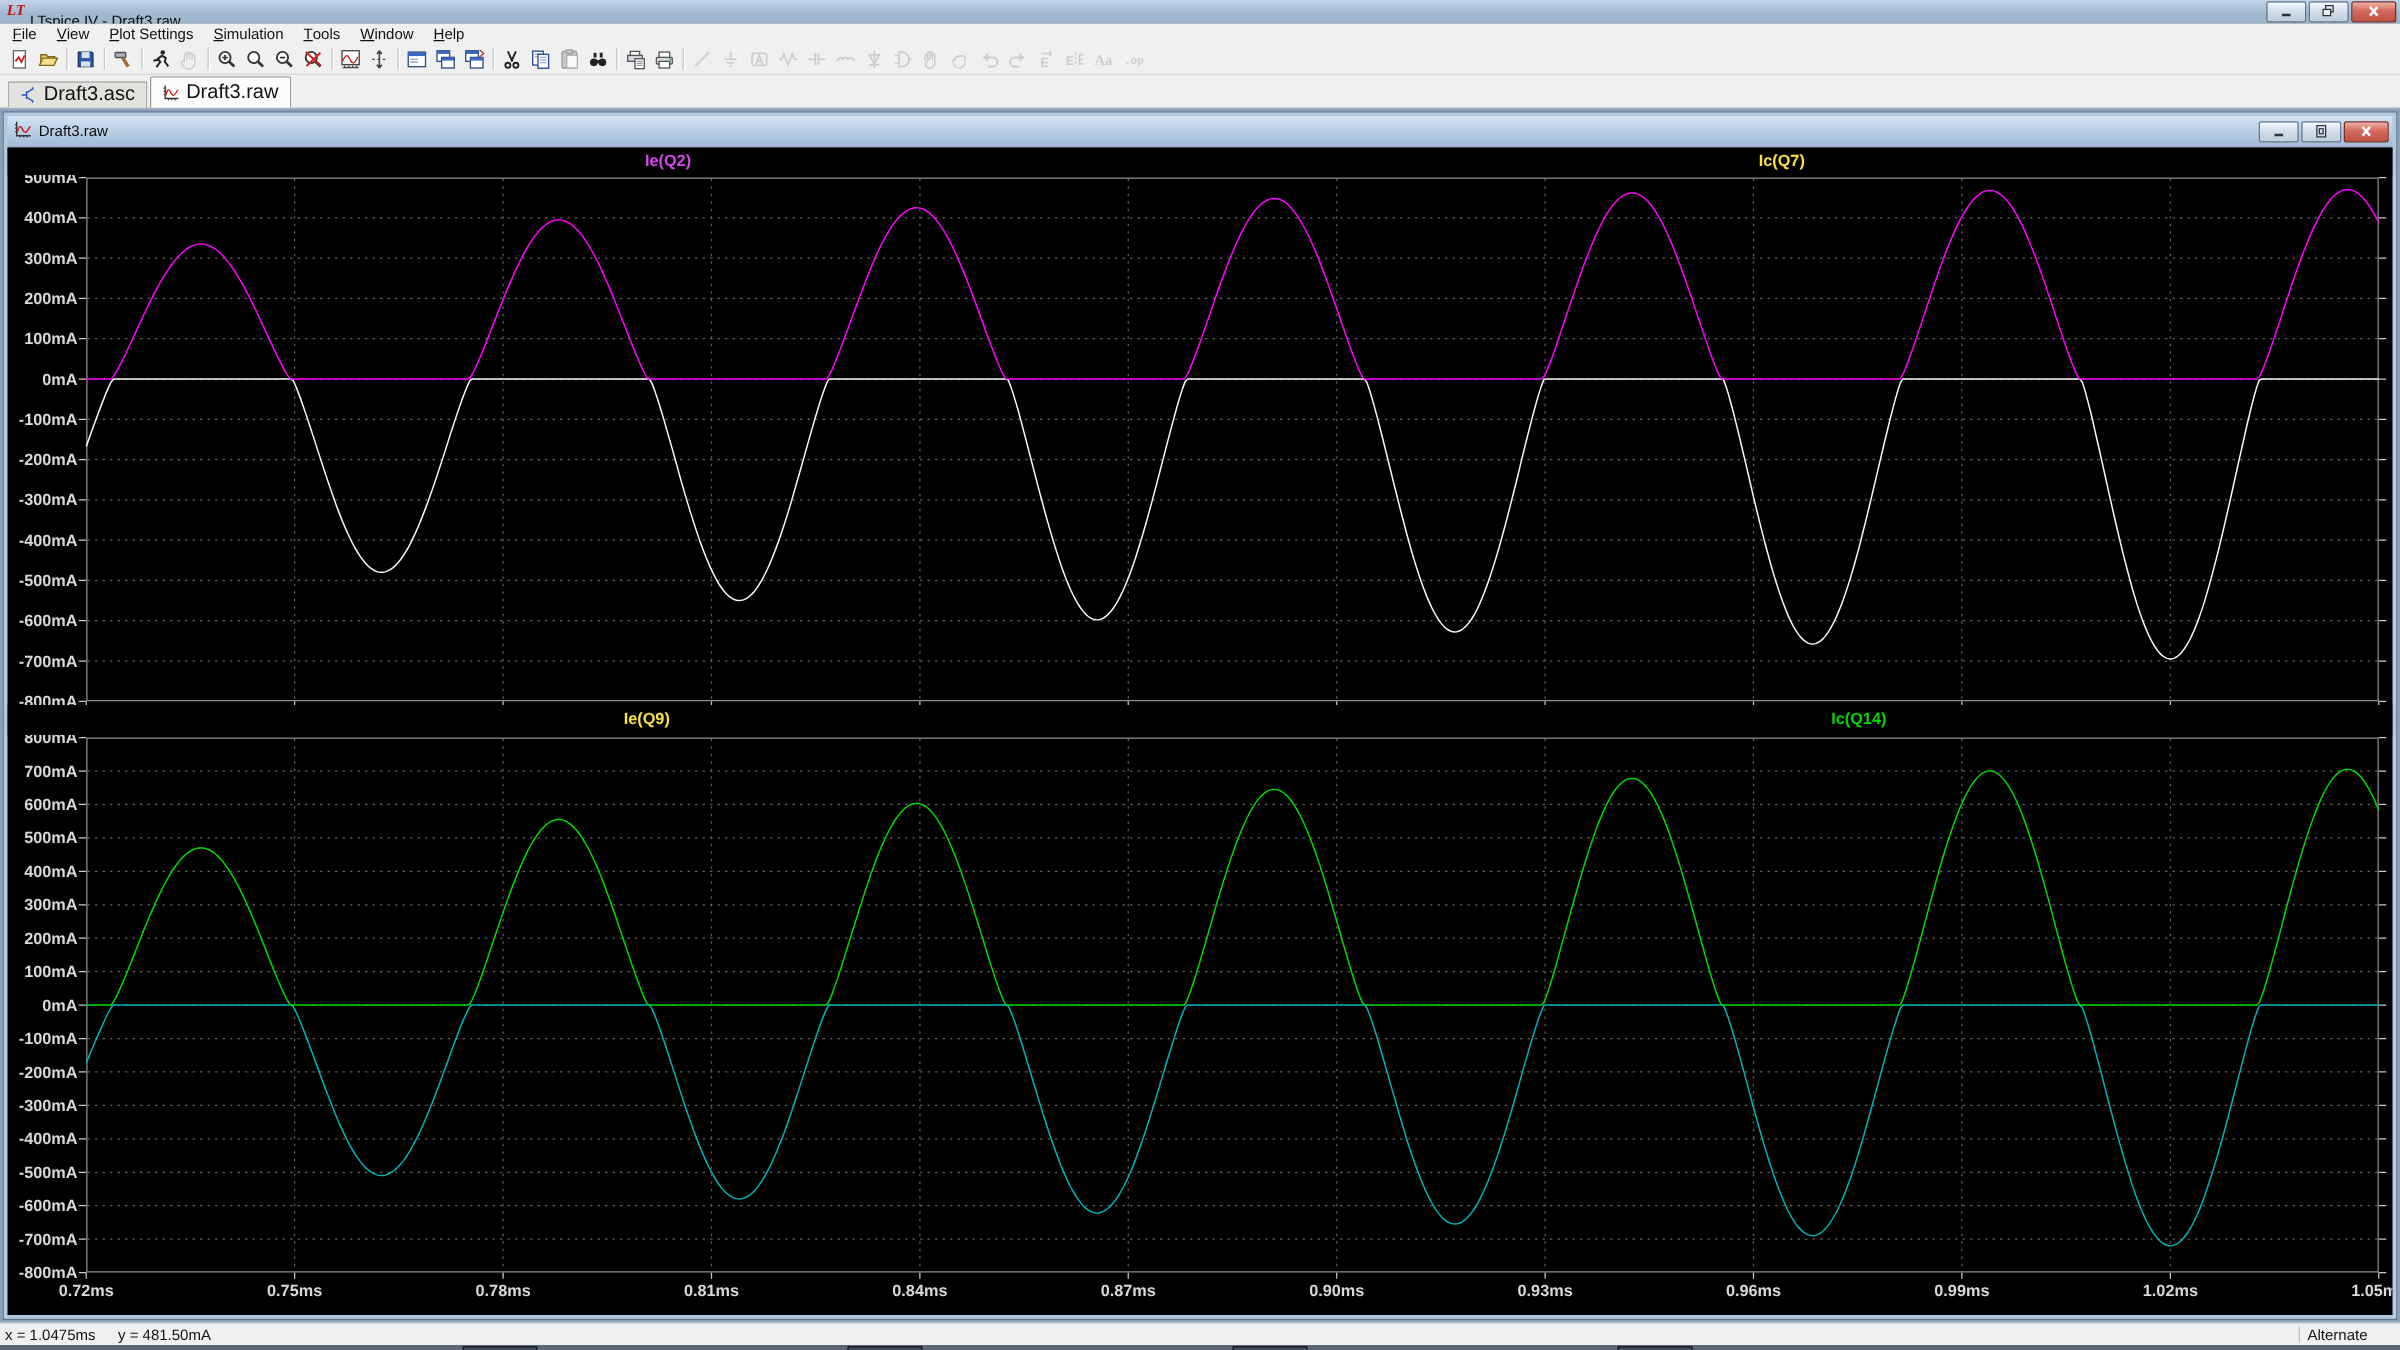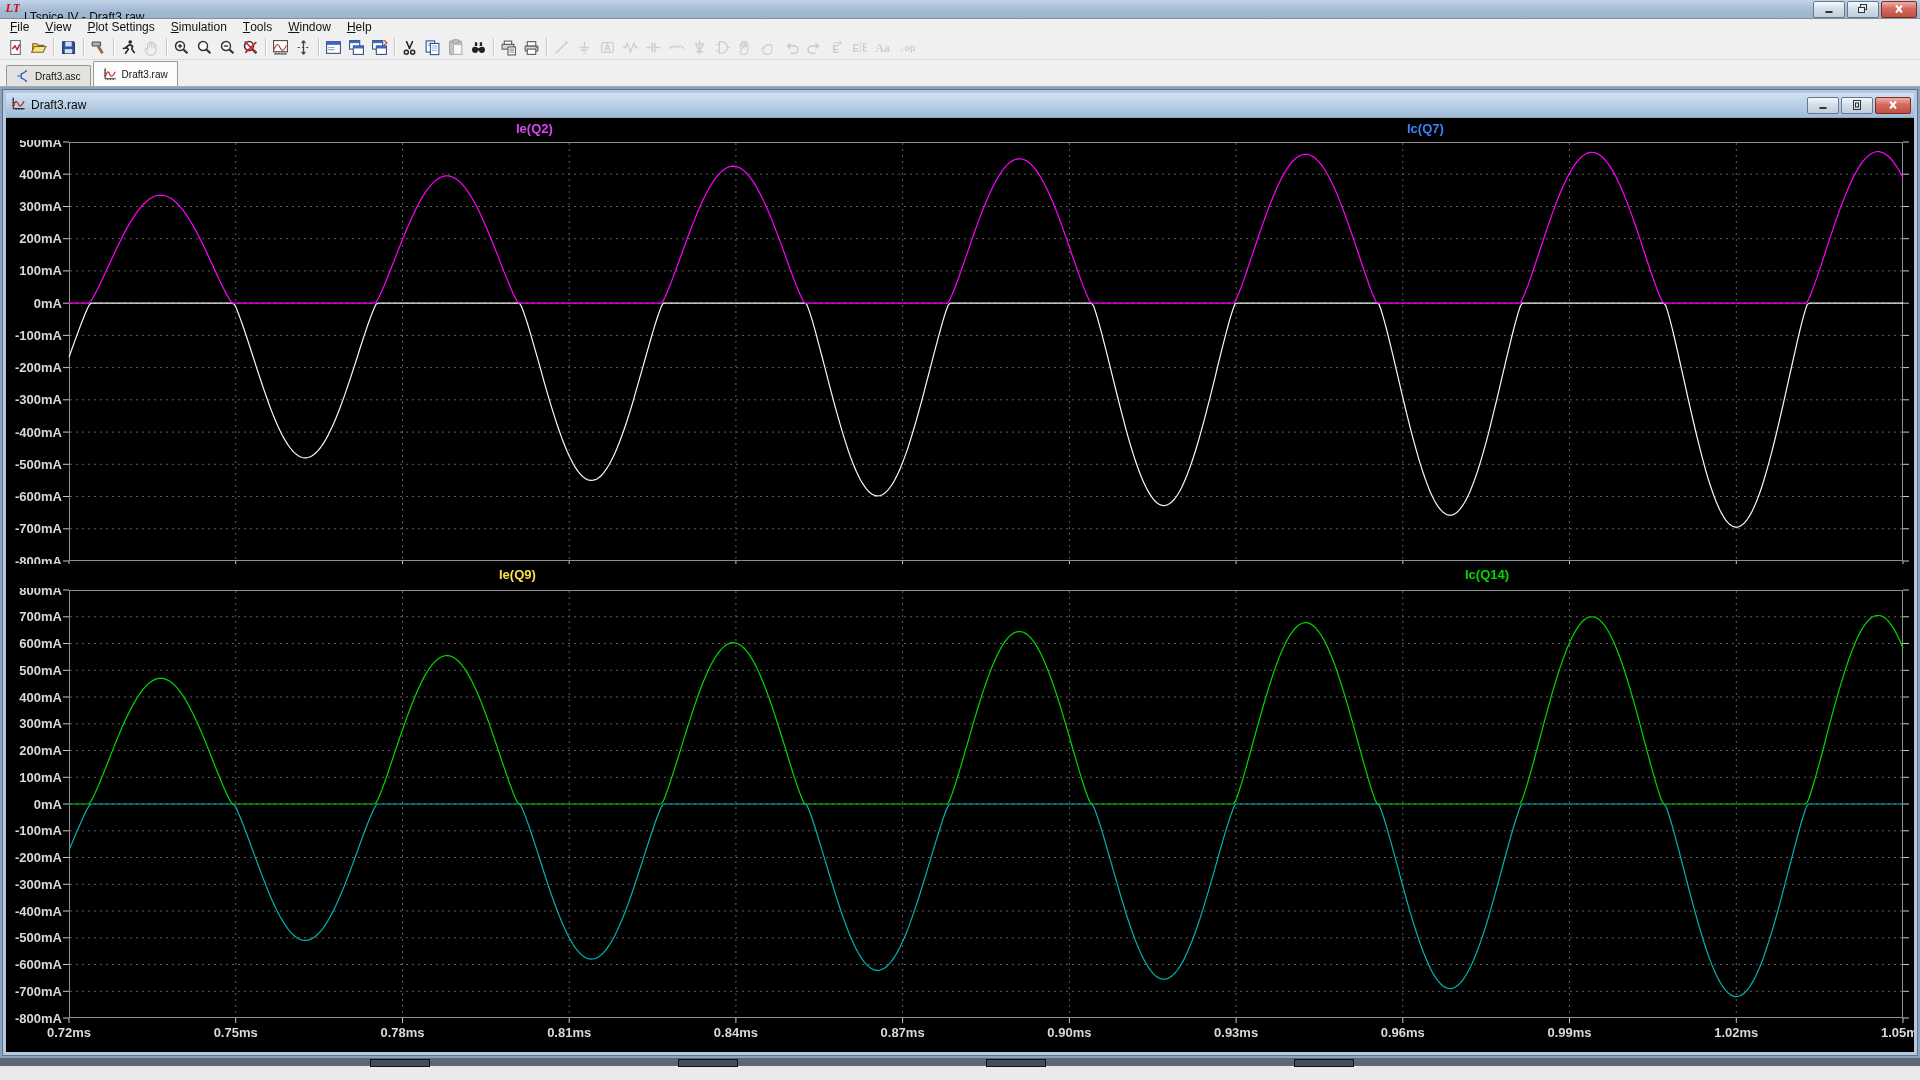--- a/index.html
+++ b/index.html
@@ -29,21 +29,21 @@
   .toolbar{height:24px;background:#f0f0f0;display:flex;align-items:center;padding-left:4px;
     border-bottom:1px solid #d8d8d8;flex:0 0 auto;}
   .tbtn{width:23px;height:21px;display:flex;align-items:center;justify-content:center;color:#333;}
   .tbtn svg{display:block;}
   .tbtn.disabled{color:#b6b6b6;filter:grayscale(1);opacity:.6;}
   .tsep{width:1px;height:18px;background:#c6c6c6;margin:0 3px;box-shadow:1px 0 0 #ffffff;}
 
   
   .tabbar{height:26px;background:#f0f0f0;display:flex;align-items:flex-end;padding-left:6px;
     flex:0 0 auto;border-bottom:1px solid #a8a8a8;}
-  .tab{height:20px;display:flex;align-items:center;gap:5px;padding:0 9px;font-size:10px;color:#111;
+  .tab{height:20px;display:flex;align-items:center;gap:5px;padding:0 9px;font-size:16px;color:#111;
     background:#e2e2df;border:1px solid #989898;border-bottom:none;border-radius:2px 2px 0 0;margin-right:2px;}
   .tab.active{height:24px;background:#fcfcfc;position:relative;z-index:2;}
 
   
   .mdi{height:971px;background:#8ba2ba;position:relative;flex:0 0 auto;}
   .docwin{position:absolute;inset:2px;border:1px solid #5f7488;background:#b3c9df;
     padding:3px;box-sizing:border-box;display:flex;flex-direction:column;}
   .doc-titlebar{height:24px;flex:0 0 auto;background:linear-gradient(#d3e2f3,#aac3dc 80%,#a3bcd6);
     display:flex;align-items:center;font-size:12px;color:#0a0a0a;padding:0 3px 0 5px;
     border-bottom:1px solid #8fa6bb;}
@@ -396,21 +396,21 @@
             <span class="wbtn close">
               <svg width="14" height="12" viewBox="0 0 14 12">
                 <path d="M4 2.5l6 7M10 2.5l-6 7" stroke="#fff" stroke-width="2"></path>
               </svg>
             </span>
           </span>
       </div>
       <div class="plot-client" id="plot-client">
           <div class="pane-title" style="height: 22px;">
             <span class="pane-label" style="left: 510px; color: #d946ef;">Ie(Q2)</span>
-            <span class="pane-label" style="left: 1401px; color: #3b82f6;">Ic(Q7)</span>
+            <span class="pane-label" style="left: 1401px; color: #fde047;">Ic(Q7)</span>
           </div>
           <svg width="1908" height="424">
             <line x1="57" y1="2.0" x2="63" y2="2.0" stroke="#c8c8c8"></line>
             <line x1="1897" y1="2.0" x2="1903" y2="2.0" stroke="#c8c8c8"></line>
             <text class="tick" x="56" y="6.5" text-anchor="end">500mA</text>
             <line x1="64" y1="34.2" x2="1896" y2="34.2" stroke="#5e5e5e" stroke-width="1" stroke-dasharray="2 4"></line>
             <line x1="57" y1="34.2" x2="63" y2="34.2" stroke="#c8c8c8"></line>
             <line x1="1897" y1="34.2" x2="1903" y2="34.2" stroke="#c8c8c8"></line>
             <text class="tick" x="56" y="38.7" text-anchor="end">400mA</text>
             <line x1="64" y1="66.5" x2="1896" y2="66.5" stroke="#5e5e5e" stroke-width="1" stroke-dasharray="2 4"></line>
@@ -592,20 +592,28 @@
             <line x1="1897.0" y1="430" x2="1897.0" y2="435" stroke="#c8c8c8"></line>
             <text class="tick" x="1897.0" y="449" text-anchor="middle">1.05ms</text>
             <rect x="63.5" y="2.5" width="1833" height="427" fill="none" stroke="#8f8f8f"></rect>
             <polyline points="63.0,262.3 65.0,257.5 67.0,252.8 69.0,248.0 71.0,243.3 73.0,238.7 75.0,234.2 77.0,229.8 78.9,225.6 80.9,221.6 82.9,218.1 84.9,216.0 86.9,216.0 88.9,216.0 90.9,216.0 92.9,216.0 94.9,216.0 96.9,216.0 98.9,216.0 100.9,216.0 102.9,216.0 104.9,216.0 106.9,216.0 108.8,216.0 110.8,216.0 112.8,216.0 114.8,216.0 116.8,216.0 118.8,216.0 120.8,216.0 122.8,216.0 124.8,216.0 126.8,216.0 128.8,216.0 130.8,216.0 132.8,216.0 134.8,216.0 136.8,216.0 138.8,216.0 140.7,216.0 142.7,216.0 144.7,216.0 146.7,216.0 148.7,216.0 150.7,216.0 152.7,216.0 154.7,216.0 156.7,216.0 158.7,216.0 160.7,216.0 162.7,216.0 164.7,216.0 166.7,216.0 168.7,216.0 170.6,216.0 172.6,216.0 174.6,216.0 176.6,216.0 178.6,216.0 180.6,216.0 182.6,216.0 184.6,216.0 186.6,216.0 188.6,216.0 190.6,216.0 192.6,216.0 194.6,216.0 196.6,216.0 198.6,216.0 200.6,216.0 202.5,216.0 204.5,216.0 206.5,216.0 208.5,216.0 210.5,216.0 212.5,216.0 214.5,216.0 216.5,216.0 218.5,216.0 220.5,216.0 222.5,216.0 224.5,216.0 226.5,216.0 228.5,217.1 230.5,220.8 232.4,225.2 234.4,229.8 236.4,234.8 238.4,239.9 240.4,245.2 242.4,250.6 244.4,256.0 246.4,261.5 248.4,266.9 250.4,272.4 252.4,277.8 254.4,283.1 256.4,288.4 258.4,293.5 260.4,298.6 262.3,303.4 264.3,308.2 266.3,312.7 268.3,317.1 270.3,321.3 272.3,325.2 274.3,329.0 276.3,332.4 278.3,335.7 280.3,338.6 282.3,341.3 284.3,343.8 286.3,345.9 288.3,347.7 290.3,349.3 292.3,350.5 294.2,351.5 296.2,352.1 298.2,352.4 300.2,352.4 302.2,352.1 304.2,351.4 306.2,350.5 308.2,349.2 310.2,347.7 312.2,345.8 314.2,343.7 316.2,341.3 318.2,338.6 320.2,335.6 322.2,332.3 324.1,328.8 326.1,325.1 328.1,321.2 330.1,317.0 332.1,312.6 334.1,308.0 336.1,303.3 338.1,298.4 340.1,293.4 342.1,288.2 344.1,283.0 346.1,277.6 348.1,272.2 350.1,266.8 352.1,261.3 354.0,255.8 356.0,250.4 358.0,245.0 360.0,239.8 362.0,234.6 364.0,229.7 366.0,225.0 368.0,220.7 370.0,217.0 372.0,216.0 374.0,216.0 376.0,216.0 378.0,216.0 380.0,216.0 382.0,216.0 383.9,216.0 385.9,216.0 387.9,216.0 389.9,216.0 391.9,216.0 393.9,216.0 395.9,216.0 397.9,216.0 399.9,216.0 401.9,216.0 403.9,216.0 405.9,216.0 407.9,216.0 409.9,216.0 411.9,216.0 413.9,216.0 415.8,216.0 417.8,216.0 419.8,216.0 421.8,216.0 423.8,216.0 425.8,216.0 427.8,216.0 429.8,216.0 431.8,216.0 433.8,216.0 435.8,216.0 437.8,216.0 439.8,216.0 441.8,216.0 443.8,216.0 445.7,216.0 447.7,216.0 449.7,216.0 451.7,216.0 453.7,216.0 455.7,216.0 457.7,216.0 459.7,216.0 461.7,216.0 463.7,216.0 465.7,216.0 467.7,216.0 469.7,216.0 471.7,216.0 473.7,216.0 475.7,216.0 477.6,216.0 479.6,216.0 481.6,216.0 483.6,216.0 485.6,216.0 487.6,216.0 489.6,216.0 491.6,216.0 493.6,216.0 495.6,216.0 497.6,216.0 499.6,216.0 501.6,216.0 503.6,216.0 505.6,216.0 507.5,216.0 509.5,216.0 511.5,216.0 513.5,216.0 515.5,218.9 517.5,223.5 519.5,228.6 521.5,234.1 523.5,239.8 525.5,245.8 527.5,251.8 529.5,257.9 531.5,264.1 533.5,270.3 535.5,276.5 537.4,282.7 539.4,288.8 541.4,294.9 543.4,300.8 545.4,306.6 547.4,312.3 549.4,317.7 551.4,323.0 553.4,328.1 555.4,333.0 557.4,337.7 559.4,342.1 561.4,346.2 563.4,350.0 565.4,353.6 567.3,356.8 569.3,359.8 571.3,362.4 573.3,364.7 575.3,366.6 577.3,368.2 579.3,369.5 581.3,370.4 583.3,370.9 585.3,371.1 587.3,371.0 589.3,370.5 591.3,369.6 593.3,368.4 595.3,366.8 597.3,364.9 599.2,362.7 601.2,360.1 603.2,357.2 605.2,354.0 607.2,350.5 609.2,346.7 611.2,342.6 613.2,338.2 615.2,333.6 617.2,328.7 619.2,323.7 621.2,318.4 623.2,312.9 625.2,307.3 627.2,301.5 629.1,295.6 631.1,289.6 633.1,283.5 635.1,277.3 637.1,271.1 639.1,264.9 641.1,258.7 643.1,252.5 645.1,246.5 647.1,240.5 649.1,234.8 651.1,229.3 653.1,224.1 655.1,219.4 657.1,216.0 659.1,216.0 661.0,216.0 663.0,216.0 665.0,216.0 667.0,216.0 669.0,216.0 671.0,216.0 673.0,216.0 675.0,216.0 677.0,216.0 679.0,216.0 681.0,216.0 683.0,216.0 685.0,216.0 687.0,216.0 689.0,216.0 690.9,216.0 692.9,216.0 694.9,216.0 696.9,216.0 698.9,216.0 700.9,216.0 702.9,216.0 704.9,216.0 706.9,216.0 708.9,216.0 710.9,216.0 712.9,216.0 714.9,216.0 716.9,216.0 718.9,216.0 720.8,216.0 722.8,216.0 724.8,216.0 726.8,216.0 728.8,216.0 730.8,216.0 732.8,216.0 734.8,216.0 736.8,216.0 738.8,216.0 740.8,216.0 742.8,216.0 744.8,216.0 746.8,216.0 748.8,216.0 750.8,216.0 752.7,216.0 754.7,216.0 756.7,216.0 758.7,216.0 760.7,216.0 762.7,216.0 764.7,216.0 766.7,216.0 768.7,216.0 770.7,216.0 772.7,216.0 774.7,216.0 776.7,216.0 778.7,216.0 780.7,216.0 782.6,216.0 784.6,216.0 786.6,216.0 788.6,216.0 790.6,216.0 792.6,216.0 794.6,216.0 796.6,216.0 798.6,216.0 800.6,216.8 802.6,221.1 804.6,226.3 806.6,232.0 808.6,238.0 810.6,244.2 812.5,250.6 814.5,257.2 816.5,263.8 818.5,270.4 820.5,277.1 822.5,283.8 824.5,290.3 826.5,296.9 828.5,303.3 830.5,309.6 832.5,315.8 834.5,321.8 836.5,327.6 838.5,333.1 840.5,338.5 842.4,343.6 844.4,348.5 846.4,353.1 848.4,357.4 850.4,361.4 852.4,365.0 854.4,368.4 856.4,371.4 858.4,374.1 860.4,376.4 862.4,378.3 864.4,379.9 866.4,381.1 868.4,381.9 870.4,382.3 872.4,382.4 874.3,382.0 876.3,381.3 878.3,380.2 880.3,378.8 882.3,376.9 884.3,374.7 886.3,372.2 888.3,369.2 890.3,366.0 892.3,362.4 894.3,358.5 896.3,354.3 898.3,349.8 900.3,345.0 902.3,339.9 904.2,334.6 906.2,329.1 908.2,323.4 910.2,317.4 912.2,311.3 914.2,305.0 916.2,298.6 918.2,292.1 920.2,285.6 922.2,278.9 924.2,272.3 926.2,265.6 928.2,259.0 930.2,252.4 932.2,246.0 934.2,239.7 936.1,233.6 938.1,227.8 940.1,222.5 942.1,217.8 944.1,216.0 946.1,216.0 948.1,216.0 950.1,216.0 952.1,216.0 954.1,216.0 956.1,216.0 958.1,216.0 960.1,216.0 962.1,216.0 964.1,216.0 966.0,216.0 968.0,216.0 970.0,216.0 972.0,216.0 974.0,216.0 976.0,216.0 978.0,216.0 980.0,216.0 982.0,216.0 984.0,216.0 986.0,216.0 988.0,216.0 990.0,216.0 992.0,216.0 994.0,216.0 995.9,216.0 997.9,216.0 999.9,216.0 1001.9,216.0 1003.9,216.0 1005.9,216.0 1007.9,216.0 1009.9,216.0 1011.9,216.0 1013.9,216.0 1015.9,216.0 1017.9,216.0 1019.9,216.0 1021.9,216.0 1023.9,216.0 1025.8,216.0 1027.8,216.0 1029.8,216.0 1031.8,216.0 1033.8,216.0 1035.8,216.0 1037.8,216.0 1039.8,216.0 1041.8,216.0 1043.8,216.0 1045.8,216.0 1047.8,216.0 1049.8,216.0 1051.8,216.0 1053.8,216.0 1055.8,216.0 1057.7,216.0 1059.7,216.0 1061.7,216.0 1063.7,216.0 1065.7,216.0 1067.7,216.0 1069.7,216.0 1071.7,216.0 1073.7,216.0 1075.7,216.0 1077.7,216.0 1079.7,216.0 1081.7,216.0 1083.7,216.0 1085.7,216.0 1087.6,218.6 1089.6,223.6 1091.6,229.4 1093.6,235.5 1095.6,241.9 1097.6,248.6 1099.6,255.4 1101.6,262.3 1103.6,269.3 1105.6,276.3 1107.6,283.3 1109.6,290.3 1111.6,297.2 1113.6,304.1 1115.6,310.8 1117.6,317.3 1119.5,323.8 1121.5,330.0 1123.5,336.0 1125.5,341.8 1127.5,347.3 1129.5,352.6 1131.5,357.6 1133.5,362.3 1135.5,366.7 1137.5,370.8 1139.5,374.5 1141.5,377.9 1143.5,380.9 1145.5,383.5 1147.5,385.8 1149.4,387.7 1151.4,389.1 1153.4,390.2 1155.4,390.9 1157.4,391.2 1159.4,391.1 1161.4,390.6 1163.4,389.7 1165.4,388.3 1167.4,386.6 1169.4,384.5 1171.4,382.0 1173.4,379.2 1175.4,376.0 1177.4,372.4 1179.3,368.5 1181.3,364.2 1183.3,359.6 1185.3,354.8 1187.3,349.6 1189.3,344.2 1191.3,338.5 1193.3,332.6 1195.3,326.4 1197.3,320.1 1199.3,313.6 1201.3,306.9 1203.3,300.1 1205.3,293.2 1207.3,286.3 1209.3,279.3 1211.2,272.3 1213.2,265.3 1215.2,258.3 1217.2,251.4 1219.2,244.7 1221.2,238.2 1223.2,231.9 1225.2,226.0 1227.2,220.6 1229.2,216.3 1231.2,216.0 1233.2,216.0 1235.2,216.0 1237.2,216.0 1239.2,216.0 1241.1,216.0 1243.1,216.0 1245.1,216.0 1247.1,216.0 1249.1,216.0 1251.1,216.0 1253.1,216.0 1255.1,216.0 1257.1,216.0 1259.1,216.0 1261.1,216.0 1263.1,216.0 1265.1,216.0 1267.1,216.0 1269.1,216.0 1271.0,216.0 1273.0,216.0 1275.0,216.0 1277.0,216.0 1279.0,216.0 1281.0,216.0 1283.0,216.0 1285.0,216.0 1287.0,216.0 1289.0,216.0 1291.0,216.0 1293.0,216.0 1295.0,216.0 1297.0,216.0 1299.0,216.0 1300.9,216.0 1302.9,216.0 1304.9,216.0 1306.9,216.0 1308.9,216.0 1310.9,216.0 1312.9,216.0 1314.9,216.0 1316.9,216.0 1318.9,216.0 1320.9,216.0 1322.9,216.0 1324.9,216.0 1326.9,216.0 1328.9,216.0 1330.9,216.0 1332.8,216.0 1334.8,216.0 1336.8,216.0 1338.8,216.0 1340.8,216.0 1342.8,216.0 1344.8,216.0 1346.8,216.0 1348.8,216.0 1350.8,216.0 1352.8,216.0 1354.8,216.0 1356.8,216.0 1358.8,216.0 1360.8,216.0 1362.7,216.0 1364.7,216.0 1366.7,216.0 1368.7,216.0 1370.7,216.0 1372.7,216.3 1374.7,220.9 1376.7,226.5 1378.7,232.8 1380.7,239.4 1382.7,246.3 1384.7,253.3 1386.7,260.6 1388.7,267.9 1390.7,275.3 1392.7,282.7 1394.6,290.0 1396.6,297.4 1398.6,304.6 1400.6,311.8 1402.6,318.8 1404.6,325.6 1406.6,332.3 1408.6,338.8 1410.6,345.0 1412.6,351.0 1414.6,356.8 1416.6,362.2 1418.6,367.3 1420.6,372.1 1422.6,376.6 1424.5,380.8 1426.5,384.5 1428.5,387.9 1430.5,390.9 1432.5,393.5 1434.5,395.7 1436.5,397.5 1438.5,398.9 1440.5,399.9 1442.5,400.4 1444.5,400.6 1446.5,400.3 1448.5,399.5 1450.5,398.4 1452.5,396.8 1454.4,394.9 1456.4,392.5 1458.4,389.7 1460.4,386.5 1462.4,383.0 1464.4,379.0 1466.4,374.8 1468.4,370.1 1470.4,365.2 1472.4,359.9 1474.4,354.4 1476.4,348.5 1478.4,342.4 1480.4,336.1 1482.4,329.5 1484.3,322.8 1486.3,315.8 1488.3,308.8 1490.3,301.6 1492.3,294.3 1494.3,286.9 1496.3,279.5 1498.3,272.1 1500.3,264.8 1502.3,257.5 1504.3,250.3 1506.3,243.3 1508.3,236.5 1510.3,230.1 1512.3,224.1 1514.3,218.7 1516.2,216.0 1518.2,216.0 1520.2,216.0 1522.2,216.0 1524.2,216.0 1526.2,216.0 1528.2,216.0 1530.2,216.0 1532.2,216.0 1534.2,216.0 1536.2,216.0 1538.2,216.0 1540.2,216.0 1542.2,216.0 1544.2,216.0 1546.1,216.0 1548.1,216.0 1550.1,216.0 1552.1,216.0 1554.1,216.0 1556.1,216.0 1558.1,216.0 1560.1,216.0 1562.1,216.0 1564.1,216.0 1566.1,216.0 1568.1,216.0 1570.1,216.0 1572.1,216.0 1574.1,216.0 1576.1,216.0 1578.0,216.0 1580.0,216.0 1582.0,216.0 1584.0,216.0 1586.0,216.0 1588.0,216.0 1590.0,216.0 1592.0,216.0 1594.0,216.0 1596.0,216.0 1598.0,216.0 1600.0,216.0 1602.0,216.0 1604.0,216.0 1606.0,216.0 1607.9,216.0 1609.9,216.0 1611.9,216.0 1613.9,216.0 1615.9,216.0 1617.9,216.0 1619.9,216.0 1621.9,216.0 1623.9,216.0 1625.9,216.0 1627.9,216.0 1629.9,216.0 1631.9,216.0 1633.9,216.0 1635.9,216.0 1637.8,216.0 1639.8,216.0 1641.8,216.0 1643.8,216.0 1645.8,216.0 1647.8,216.0 1649.8,216.0 1651.8,216.0 1653.8,216.0 1655.8,216.0 1657.8,216.0 1659.8,218.1 1661.8,223.5 1663.8,229.7 1665.8,236.4 1667.8,243.4 1669.7,250.7 1671.7,258.1 1673.7,265.7 1675.7,273.4 1677.7,281.1 1679.7,288.8 1681.7,296.5 1683.7,304.1 1685.7,311.7 1687.7,319.1 1689.7,326.3 1691.7,333.4 1693.7,340.3 1695.7,346.9 1697.7,353.3 1699.6,359.5 1701.6,365.3 1703.6,370.9 1705.6,376.1 1707.6,381.0 1709.6,385.5 1711.6,389.6 1713.6,393.4 1715.6,396.8 1717.6,399.7 1719.6,402.3 1721.6,404.4 1723.6,406.1 1725.6,407.4 1727.6,408.2 1729.5,408.6 1731.5,408.5 1733.5,408.0 1735.5,407.1 1737.5,405.7 1739.5,403.9 1741.5,401.6 1743.5,399.0 1745.5,395.9 1747.5,392.4 1749.5,388.5 1751.5,384.3 1753.5,379.7 1755.5,374.7 1757.5,369.4 1759.4,363.7 1761.4,357.8 1763.4,351.6 1765.4,345.1 1767.4,338.4 1769.4,331.5 1771.4,324.4 1773.4,317.1 1775.4,309.6 1777.4,302.1 1779.4,294.4 1781.4,286.7 1783.4,279.0 1785.4,271.3 1787.4,263.7 1789.4,256.1 1791.3,248.7 1793.3,241.5 1795.3,234.5 1797.3,228.0 1799.3,221.9 1801.3,216.9 1803.3,216.0 1805.3,216.0 1807.3,216.0 1809.3,216.0 1811.3,216.0 1813.3,216.0 1815.3,216.0 1817.3,216.0 1819.3,216.0 1821.2,216.0 1823.2,216.0 1825.2,216.0 1827.2,216.0 1829.2,216.0 1831.2,216.0 1833.2,216.0 1835.2,216.0 1837.2,216.0 1839.2,216.0 1841.2,216.0 1843.2,216.0 1845.2,216.0 1847.2,216.0 1849.2,216.0 1851.1,216.0 1853.1,216.0 1855.1,216.0 1857.1,216.0 1859.1,216.0 1861.1,216.0 1863.1,216.0 1865.1,216.0 1867.1,216.0 1869.1,216.0 1871.1,216.0 1873.1,216.0 1875.1,216.0 1877.1,216.0 1879.1,216.0 1881.1,216.0 1883.0,216.0 1885.0,216.0 1887.0,216.0 1889.0,216.0 1891.0,216.0 1893.0,216.0 1895.0,216.0 1897.0,216.0" fill="none" stroke="#00b4b4" stroke-width="1.2" stroke-linejoin="round"></polyline>
             <polyline points="63.0,216.0 65.0,216.0 67.0,216.0 69.0,216.0 71.0,216.0 73.0,216.0 75.0,216.0 77.0,216.0 78.9,216.0 80.9,216.0 82.9,216.0 84.9,213.4 86.9,209.7 88.9,205.5 90.9,201.0 92.9,196.4 94.9,191.6 96.9,186.7 98.9,181.7 100.9,176.7 102.9,171.7 104.9,166.6 106.9,161.6 108.8,156.7 110.8,151.8 112.8,147.0 114.8,142.3 116.8,137.7 118.8,133.3 120.8,129.0 122.8,124.9 124.8,120.9 126.8,117.2 128.8,113.6 130.8,110.3 132.8,107.2 134.8,104.4 136.8,101.7 138.8,99.4 140.7,97.3 142.7,95.4 144.7,93.9 146.7,92.6 148.7,91.6 150.7,90.9 152.7,90.4 154.7,90.3 156.7,90.4 158.7,90.9 160.7,91.6 162.7,92.6 164.7,93.9 166.7,95.4 168.7,97.3 170.6,99.4 172.6,101.7 174.6,104.4 176.6,107.2 178.6,110.3 180.6,113.6 182.6,117.2 184.6,120.9 186.6,124.9 188.6,129.0 190.6,133.3 192.6,137.7 194.6,142.3 196.6,147.0 198.6,151.8 200.6,156.7 202.5,161.6 204.5,166.6 206.5,171.7 208.5,176.7 210.5,181.7 212.5,186.7 214.5,191.6 216.5,196.4 218.5,201.0 220.5,205.5 222.5,209.7 224.5,213.4 226.5,216.0 228.5,216.0 230.5,216.0 232.4,216.0 234.4,216.0 236.4,216.0 238.4,216.0 240.4,216.0 242.4,216.0 244.4,216.0 246.4,216.0 248.4,216.0 250.4,216.0 252.4,216.0 254.4,216.0 256.4,216.0 258.4,216.0 260.4,216.0 262.3,216.0 264.3,216.0 266.3,216.0 268.3,216.0 270.3,216.0 272.3,216.0 274.3,216.0 276.3,216.0 278.3,216.0 280.3,216.0 282.3,216.0 284.3,216.0 286.3,216.0 288.3,216.0 290.3,216.0 292.3,216.0 294.2,216.0 296.2,216.0 298.2,216.0 300.2,216.0 302.2,216.0 304.2,216.0 306.2,216.0 308.2,216.0 310.2,216.0 312.2,216.0 314.2,216.0 316.2,216.0 318.2,216.0 320.2,216.0 322.2,216.0 324.1,216.0 326.1,216.0 328.1,216.0 330.1,216.0 332.1,216.0 334.1,216.0 336.1,216.0 338.1,216.0 340.1,216.0 342.1,216.0 344.1,216.0 346.1,216.0 348.1,216.0 350.1,216.0 352.1,216.0 354.0,216.0 356.0,216.0 358.0,216.0 360.0,216.0 362.0,216.0 364.0,216.0 366.0,216.0 368.0,216.0 370.0,215.1 372.0,211.2 374.0,206.5 376.0,201.4 378.0,196.0 380.0,190.5 382.0,184.7 383.9,178.9 385.9,173.0 387.9,167.1 389.9,161.1 391.9,155.2 393.9,149.3 395.9,143.5 397.9,137.8 399.9,132.1 401.9,126.7 403.9,121.3 405.9,116.2 407.9,111.2 409.9,106.4 411.9,101.8 413.9,97.5 415.8,93.4 417.8,89.6 419.8,86.1 421.8,82.8 423.8,79.8 425.8,77.2 427.8,74.8 429.8,72.8 431.8,71.1 433.8,69.7 435.8,68.7 437.8,68.0 439.8,67.6 441.8,67.6 443.8,67.9 445.7,68.5 447.7,69.5 449.7,70.9 451.7,72.5 453.7,74.5 455.7,76.8 457.7,79.4 459.7,82.3 461.7,85.6 463.7,89.1 465.7,92.8 467.7,96.9 469.7,101.2 471.7,105.7 473.7,110.4 475.7,115.4 477.6,120.5 479.6,125.8 481.6,131.3 483.6,136.9 485.6,142.6 487.6,148.4 489.6,154.3 491.6,160.2 493.6,166.2 495.6,172.1 497.6,178.0 499.6,183.9 501.6,189.6 503.6,195.2 505.6,200.6 507.5,205.7 509.5,210.5 511.5,214.6 513.5,216.0 515.5,216.0 517.5,216.0 519.5,216.0 521.5,216.0 523.5,216.0 525.5,216.0 527.5,216.0 529.5,216.0 531.5,216.0 533.5,216.0 535.5,216.0 537.4,216.0 539.4,216.0 541.4,216.0 543.4,216.0 545.4,216.0 547.4,216.0 549.4,216.0 551.4,216.0 553.4,216.0 555.4,216.0 557.4,216.0 559.4,216.0 561.4,216.0 563.4,216.0 565.4,216.0 567.3,216.0 569.3,216.0 571.3,216.0 573.3,216.0 575.3,216.0 577.3,216.0 579.3,216.0 581.3,216.0 583.3,216.0 585.3,216.0 587.3,216.0 589.3,216.0 591.3,216.0 593.3,216.0 595.3,216.0 597.3,216.0 599.2,216.0 601.2,216.0 603.2,216.0 605.2,216.0 607.2,216.0 609.2,216.0 611.2,216.0 613.2,216.0 615.2,216.0 617.2,216.0 619.2,216.0 621.2,216.0 623.2,216.0 625.2,216.0 627.2,216.0 629.1,216.0 631.1,216.0 633.1,216.0 635.1,216.0 637.1,216.0 639.1,216.0 641.1,216.0 643.1,216.0 645.1,216.0 647.1,216.0 649.1,216.0 651.1,216.0 653.1,216.0 655.1,216.0 657.1,213.4 659.1,208.7 661.0,203.4 663.0,197.7 665.0,191.8 667.0,185.6 669.0,179.4 671.0,173.0 673.0,166.6 675.0,160.1 677.0,153.6 679.0,147.2 681.0,140.8 683.0,134.6 685.0,128.4 687.0,122.3 689.0,116.4 690.9,110.7 692.9,105.2 694.9,99.9 696.9,94.8 698.9,89.9 700.9,85.4 702.9,81.0 704.9,77.0 706.9,73.3 708.9,69.9 710.9,66.8 712.9,64.1 714.9,61.6 716.9,59.6 718.9,57.9 720.8,56.5 722.8,55.6 724.8,54.9 726.8,54.7 728.8,54.8 730.8,55.3 732.8,56.2 734.8,57.4 736.8,59.0 738.8,61.0 740.8,63.3 742.8,65.9 744.8,68.9 746.8,72.2 748.8,75.9 750.8,79.8 752.7,84.0 754.7,88.5 756.7,93.3 758.7,98.3 760.7,103.6 762.7,109.0 764.7,114.7 766.7,120.5 768.7,126.5 770.7,132.7 772.7,138.9 774.7,145.3 776.7,151.7 778.7,158.1 780.7,164.6 782.6,171.0 784.6,177.4 786.6,183.7 788.6,189.9 790.6,195.9 792.6,201.7 794.6,207.1 796.6,212.0 798.6,215.9 800.6,216.0 802.6,216.0 804.6,216.0 806.6,216.0 808.6,216.0 810.6,216.0 812.5,216.0 814.5,216.0 816.5,216.0 818.5,216.0 820.5,216.0 822.5,216.0 824.5,216.0 826.5,216.0 828.5,216.0 830.5,216.0 832.5,216.0 834.5,216.0 836.5,216.0 838.5,216.0 840.5,216.0 842.4,216.0 844.4,216.0 846.4,216.0 848.4,216.0 850.4,216.0 852.4,216.0 854.4,216.0 856.4,216.0 858.4,216.0 860.4,216.0 862.4,216.0 864.4,216.0 866.4,216.0 868.4,216.0 870.4,216.0 872.4,216.0 874.3,216.0 876.3,216.0 878.3,216.0 880.3,216.0 882.3,216.0 884.3,216.0 886.3,216.0 888.3,216.0 890.3,216.0 892.3,216.0 894.3,216.0 896.3,216.0 898.3,216.0 900.3,216.0 902.3,216.0 904.2,216.0 906.2,216.0 908.2,216.0 910.2,216.0 912.2,216.0 914.2,216.0 916.2,216.0 918.2,216.0 920.2,216.0 922.2,216.0 924.2,216.0 926.2,216.0 928.2,216.0 930.2,216.0 932.2,216.0 934.2,216.0 936.1,216.0 938.1,216.0 940.1,216.0 942.1,215.5 944.1,211.1 946.1,205.8 948.1,200.0 950.1,193.8 952.1,187.3 954.1,180.7 956.1,173.9 958.1,167.1 960.1,160.2 962.1,153.3 964.1,146.4 966.0,139.5 968.0,132.7 970.0,126.1 972.0,119.5 974.0,113.1 976.0,106.9 978.0,100.9 980.0,95.0 982.0,89.4 984.0,84.1 986.0,79.0 988.0,74.3 990.0,69.8 992.0,65.6 994.0,61.8 995.9,58.3 997.9,55.1 999.9,52.3 1001.9,49.9 1003.9,47.9 1005.9,46.2 1007.9,44.9 1009.9,44.1 1011.9,43.6 1013.9,43.5 1015.9,43.8 1017.9,44.5 1019.9,45.6 1021.9,47.1 1023.9,48.9 1025.8,51.2 1027.8,53.8 1029.8,56.8 1031.8,60.1 1033.8,63.8 1035.8,67.8 1037.8,72.2 1039.8,76.8 1041.8,81.8 1043.8,87.0 1045.8,92.5 1047.8,98.2 1049.8,104.1 1051.8,110.3 1053.8,116.6 1055.8,123.1 1057.7,129.7 1059.7,136.4 1061.7,143.2 1063.7,150.1 1065.7,157.0 1067.7,163.9 1069.7,170.8 1071.7,177.6 1073.7,184.3 1075.7,190.9 1077.7,197.2 1079.7,203.2 1081.7,208.8 1083.7,213.7 1085.7,216.0 1087.6,216.0 1089.6,216.0 1091.6,216.0 1093.6,216.0 1095.6,216.0 1097.6,216.0 1099.6,216.0 1101.6,216.0 1103.6,216.0 1105.6,216.0 1107.6,216.0 1109.6,216.0 1111.6,216.0 1113.6,216.0 1115.6,216.0 1117.6,216.0 1119.5,216.0 1121.5,216.0 1123.5,216.0 1125.5,216.0 1127.5,216.0 1129.5,216.0 1131.5,216.0 1133.5,216.0 1135.5,216.0 1137.5,216.0 1139.5,216.0 1141.5,216.0 1143.5,216.0 1145.5,216.0 1147.5,216.0 1149.4,216.0 1151.4,216.0 1153.4,216.0 1155.4,216.0 1157.4,216.0 1159.4,216.0 1161.4,216.0 1163.4,216.0 1165.4,216.0 1167.4,216.0 1169.4,216.0 1171.4,216.0 1173.4,216.0 1175.4,216.0 1177.4,216.0 1179.3,216.0 1181.3,216.0 1183.3,216.0 1185.3,216.0 1187.3,216.0 1189.3,216.0 1191.3,216.0 1193.3,216.0 1195.3,216.0 1197.3,216.0 1199.3,216.0 1201.3,216.0 1203.3,216.0 1205.3,216.0 1207.3,216.0 1209.3,216.0 1211.2,216.0 1213.2,216.0 1215.2,216.0 1217.2,216.0 1219.2,216.0 1221.2,216.0 1223.2,216.0 1225.2,216.0 1227.2,216.0 1229.2,213.7 1231.2,208.6 1233.2,202.7 1235.2,196.4 1237.2,189.8 1239.2,182.9 1241.1,175.9 1243.1,168.7 1245.1,161.5 1247.1,154.2 1249.1,147.0 1251.1,139.7 1253.1,132.6 1255.1,125.5 1257.1,118.5 1259.1,111.7 1261.1,105.1 1263.1,98.6 1265.1,92.3 1267.1,86.3 1269.1,80.6 1271.0,75.1 1273.0,69.9 1275.0,65.0 1277.0,60.4 1279.0,56.2 1281.0,52.3 1283.0,48.8 1285.0,45.6 1287.0,42.8 1289.0,40.5 1291.0,38.5 1293.0,36.9 1295.0,35.7 1297.0,35.0 1299.0,34.7 1300.9,34.7 1302.9,35.2 1304.9,36.1 1306.9,37.5 1308.9,39.2 1310.9,41.3 1312.9,43.9 1314.9,46.8 1316.9,50.1 1318.9,53.8 1320.9,57.8 1322.9,62.2 1324.9,66.9 1326.9,71.9 1328.9,77.2 1330.9,82.8 1332.8,88.7 1334.8,94.8 1336.8,101.1 1338.8,107.7 1340.8,114.4 1342.8,121.3 1344.8,128.3 1346.8,135.4 1348.8,142.6 1350.8,149.8 1352.8,157.1 1354.8,164.4 1356.8,171.6 1358.8,178.7 1360.8,185.6 1362.7,192.4 1364.7,198.9 1366.7,205.1 1368.7,210.7 1370.7,215.4 1372.7,216.0 1374.7,216.0 1376.7,216.0 1378.7,216.0 1380.7,216.0 1382.7,216.0 1384.7,216.0 1386.7,216.0 1388.7,216.0 1390.7,216.0 1392.7,216.0 1394.6,216.0 1396.6,216.0 1398.6,216.0 1400.6,216.0 1402.6,216.0 1404.6,216.0 1406.6,216.0 1408.6,216.0 1410.6,216.0 1412.6,216.0 1414.6,216.0 1416.6,216.0 1418.6,216.0 1420.6,216.0 1422.6,216.0 1424.5,216.0 1426.5,216.0 1428.5,216.0 1430.5,216.0 1432.5,216.0 1434.5,216.0 1436.5,216.0 1438.5,216.0 1440.5,216.0 1442.5,216.0 1444.5,216.0 1446.5,216.0 1448.5,216.0 1450.5,216.0 1452.5,216.0 1454.4,216.0 1456.4,216.0 1458.4,216.0 1460.4,216.0 1462.4,216.0 1464.4,216.0 1466.4,216.0 1468.4,216.0 1470.4,216.0 1472.4,216.0 1474.4,216.0 1476.4,216.0 1478.4,216.0 1480.4,216.0 1482.4,216.0 1484.3,216.0 1486.3,216.0 1488.3,216.0 1490.3,216.0 1492.3,216.0 1494.3,216.0 1496.3,216.0 1498.3,216.0 1500.3,216.0 1502.3,216.0 1504.3,216.0 1506.3,216.0 1508.3,216.0 1510.3,216.0 1512.3,216.0 1514.3,216.0 1516.2,211.5 1518.2,205.9 1520.2,199.6 1522.2,192.9 1524.2,185.9 1526.2,178.8 1528.2,171.5 1530.2,164.0 1532.2,156.6 1534.2,149.1 1536.2,141.6 1538.2,134.1 1540.2,126.8 1542.2,119.5 1544.2,112.4 1546.1,105.4 1548.1,98.6 1550.1,92.0 1552.1,85.7 1554.1,79.6 1556.1,73.7 1558.1,68.2 1560.1,62.9 1562.1,58.0 1564.1,53.5 1566.1,49.2 1568.1,45.4 1570.1,41.9 1572.1,38.8 1574.1,36.1 1576.1,33.8 1578.0,32.0 1580.0,30.5 1582.0,29.5 1584.0,28.9 1586.0,28.8 1588.0,29.0 1590.0,29.7 1592.0,30.8 1594.0,32.4 1596.0,34.4 1598.0,36.7 1600.0,39.5 1602.0,42.7 1604.0,46.3 1606.0,50.2 1607.9,54.5 1609.9,59.2 1611.9,64.2 1613.9,69.5 1615.9,75.1 1617.9,81.0 1619.9,87.2 1621.9,93.6 1623.9,100.2 1625.9,107.1 1627.9,114.1 1629.9,121.2 1631.9,128.5 1633.9,135.9 1635.9,143.4 1637.8,150.9 1639.8,158.4 1641.8,165.8 1643.8,173.2 1645.8,180.5 1647.8,187.7 1649.8,194.6 1651.8,201.1 1653.8,207.3 1655.8,212.8 1657.8,216.0 1659.8,216.0 1661.8,216.0 1663.8,216.0 1665.8,216.0 1667.8,216.0 1669.7,216.0 1671.7,216.0 1673.7,216.0 1675.7,216.0 1677.7,216.0 1679.7,216.0 1681.7,216.0 1683.7,216.0 1685.7,216.0 1687.7,216.0 1689.7,216.0 1691.7,216.0 1693.7,216.0 1695.7,216.0 1697.7,216.0 1699.6,216.0 1701.6,216.0 1703.6,216.0 1705.6,216.0 1707.6,216.0 1709.6,216.0 1711.6,216.0 1713.6,216.0 1715.6,216.0 1717.6,216.0 1719.6,216.0 1721.6,216.0 1723.6,216.0 1725.6,216.0 1727.6,216.0 1729.5,216.0 1731.5,216.0 1733.5,216.0 1735.5,216.0 1737.5,216.0 1739.5,216.0 1741.5,216.0 1743.5,216.0 1745.5,216.0 1747.5,216.0 1749.5,216.0 1751.5,216.0 1753.5,216.0 1755.5,216.0 1757.5,216.0 1759.4,216.0 1761.4,216.0 1763.4,216.0 1765.4,216.0 1767.4,216.0 1769.4,216.0 1771.4,216.0 1773.4,216.0 1775.4,216.0 1777.4,216.0 1779.4,216.0 1781.4,216.0 1783.4,216.0 1785.4,216.0 1787.4,216.0 1789.4,216.0 1791.3,216.0 1793.3,216.0 1795.3,216.0 1797.3,216.0 1799.3,216.0 1801.3,214.4 1803.3,209.2 1805.3,203.2 1807.3,196.7 1809.3,189.8 1811.3,182.7 1813.3,175.4 1815.3,168.0 1817.3,160.5 1819.3,152.9 1821.2,145.4 1823.2,137.8 1825.2,130.4 1827.2,123.0 1829.2,115.7 1831.2,108.6 1833.2,101.7 1835.2,94.9 1837.2,88.4 1839.2,82.1 1841.2,76.1 1843.2,70.3 1845.2,64.8 1847.2,59.7 1849.2,54.9 1851.1,50.4 1853.1,46.3 1855.1,42.6 1857.1,39.3 1859.1,36.3 1861.1,33.8 1863.1,31.7 1865.1,30.0 1867.1,28.7 1869.1,27.9 1871.1,27.5 1873.1,27.5 1875.1,27.9 1877.1,28.8 1879.1,30.1 1881.1,31.9 1883.0,34.0 1885.0,36.6 1887.0,39.6 1889.0,42.9 1891.0,46.7 1893.0,50.8 1895.0,55.3 1897.0,60.2" fill="none" stroke="#00d800" stroke-width="1.2" stroke-linejoin="round"></polyline>
           </svg>
         </div>
     </div>
   </div>
 
+  <div class="statusbar">
+    <span class="readout">
+      <span>x = 1.0475ms</span><span>y = 481.50mA</span>
+    </span>
+    <span class="spacer"></span>
+    <span class="sep"></span>
+    <span class="mode">Alternate</span>
+  </div>
 
   <div class="taskbar">
       <span class="tb-btn" style="left: 370px; width: 60px;"></span>
       <span class="tb-btn" style="left: 678px; width: 60px;"></span>
       <span class="tb-btn" style="left: 986px; width: 60px;"></span>
       <span class="tb-btn" style="left: 1294px; width: 60px;"></span>
     </div>
 </div>
 
 </body></html>

